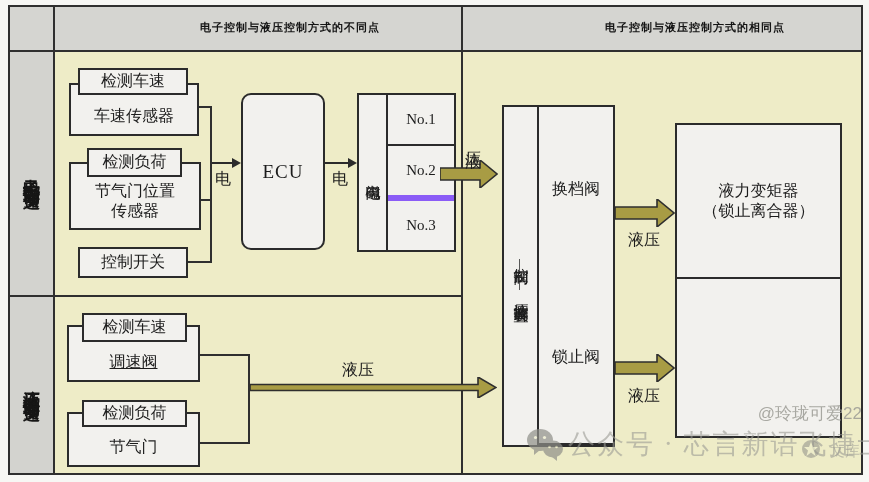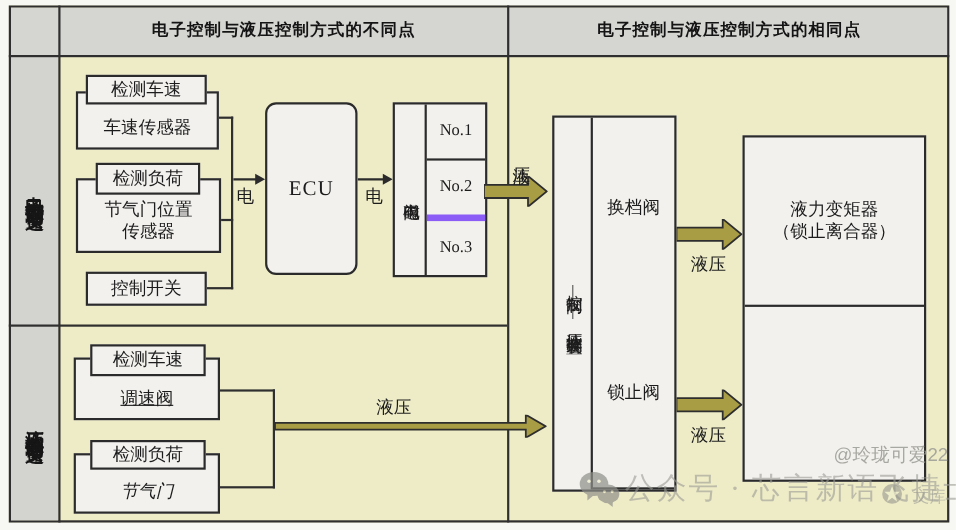--- a/index.html
+++ b/index.html
@@ -6,22 +6,22 @@
   body{font-family:"Liberation Serif","DejaVu Serif",serif;}
   .canvas{position:relative;width:869px;height:482px;background:#f7f7f4;overflow:hidden;}
   .abs{position:absolute;box-sizing:border-box;}
   .fill-frame{background:#eeecc7;border:2px solid #2f2f2f;}
   .band{background:#d5d5d1;}
   .graycol{background:#d3d3cf;}
   .line{background:#2f2f2f;}
   .box{background:#f2f1ee;border:2px solid #2b2b2b;display:flex;align-items:center;justify-content:center;
        font-size:16px;color:#1c1c1c;text-align:center;}
   .box.bottom-text{align-items:flex-end;padding-bottom:7px;}
-  .hdr{display:flex;align-items:center;justify-content:center;font-size:15px;font-weight:bold;
-       letter-spacing:1px;color:#141414;}
+  .hdr{display:flex;align-items:center;justify-content:center;font-size:11px;font-weight:bold;
+       letter-spacing:1px;color:#141414;margin-left:32px;}
   .vtext{writing-mode:vertical-rl;text-orientation:upright;}
   .vmixed{writing-mode:vertical-rl;text-orientation:mixed;}
   .sidelabel{display:flex;align-items:center;justify-content:center;font-size:17px;font-weight:bold;
        color:#161616;letter-spacing:2px;}
   .lbl{font-size:16px;color:#1c1c1c;text-align:center;}
   .multiline{line-height:20px;}
   .cellcol{display:flex;flex-direction:column;}
   .wm{color:#9c9c95;text-align:right;}
 </style>
 </head>
@@ -79,21 +79,21 @@
   </div>
 
   <div class="abs box" style="left:78px;top:247px;width:110px;height:31px;">
     <span>控制开关</span>
   </div>
 
   <div class="abs box" style="left:241px;top:93px;width:84px;height:157px;font-size:19px;letter-spacing:1px;border-radius:10px;">
     <span>ECU</span>
   </div>
 
-  <div class="abs box" style="left:357px;top:93px;width:86px;height:159px;padding:0;align-items:stretch;justify-content:flex-start;">
+  <div class="abs box" style="left:357px;top:93px;width:99px;height:159px;padding:0;align-items:stretch;justify-content:flex-start;">
     <div style="width:27px;border-right:2px solid #2b2b2b;display:flex;align-items:center;justify-content:center;">
       <span class="vtext" style="font-size:15px;">电磁阀</span>
     </div>
     <div class="cellcol" style="flex:1;">
       <div style="flex:1;border-bottom:2px solid #2b2b2b;display:flex;align-items:center;justify-content:center;font-size:15px;">
         <span>No.1</span>
       </div>
       <div style="flex:1;border-bottom:6px solid #8b5cf6;display:flex;align-items:center;justify-content:center;font-size:15px;">
         <span>No.2</span>
       </div>
@@ -103,21 +103,21 @@
     </div>
   </div>
 
   <div class="abs box bottom-text" style="left:67px;top:325px;width:133px;height:57px;text-decoration:underline;">
     <span>调速阀</span>
   </div>
   <div class="abs box" style="left:82px;top:313px;width:105px;height:29px;">
     <span>检测车速</span>
   </div>
 
-  <div class="abs box bottom-text" style="left:67px;top:412px;width:133px;height:55px;font-style:italic;">
+  <div class="abs box bottom-text" style="left:67px;top:412px;width:133px;height:55px;">
     <span>节气门</span>
   </div>
   <div class="abs box" style="left:82px;top:400px;width:105px;height:27px;">
     <span>检测负荷</span>
   </div>
 
   <div class="abs box" style="left:502px;top:105px;width:113px;height:342px;padding:0;align-items:stretch;justify-content:flex-start;">
     <div style="width:33px;border-right:2px solid #2b2b2b;display:flex;align-items:center;justify-content:center;">
       <span class="vmixed" style="font-size:15px;letter-spacing:1px;">控制阀——液压控制装置</span>
     </div>

